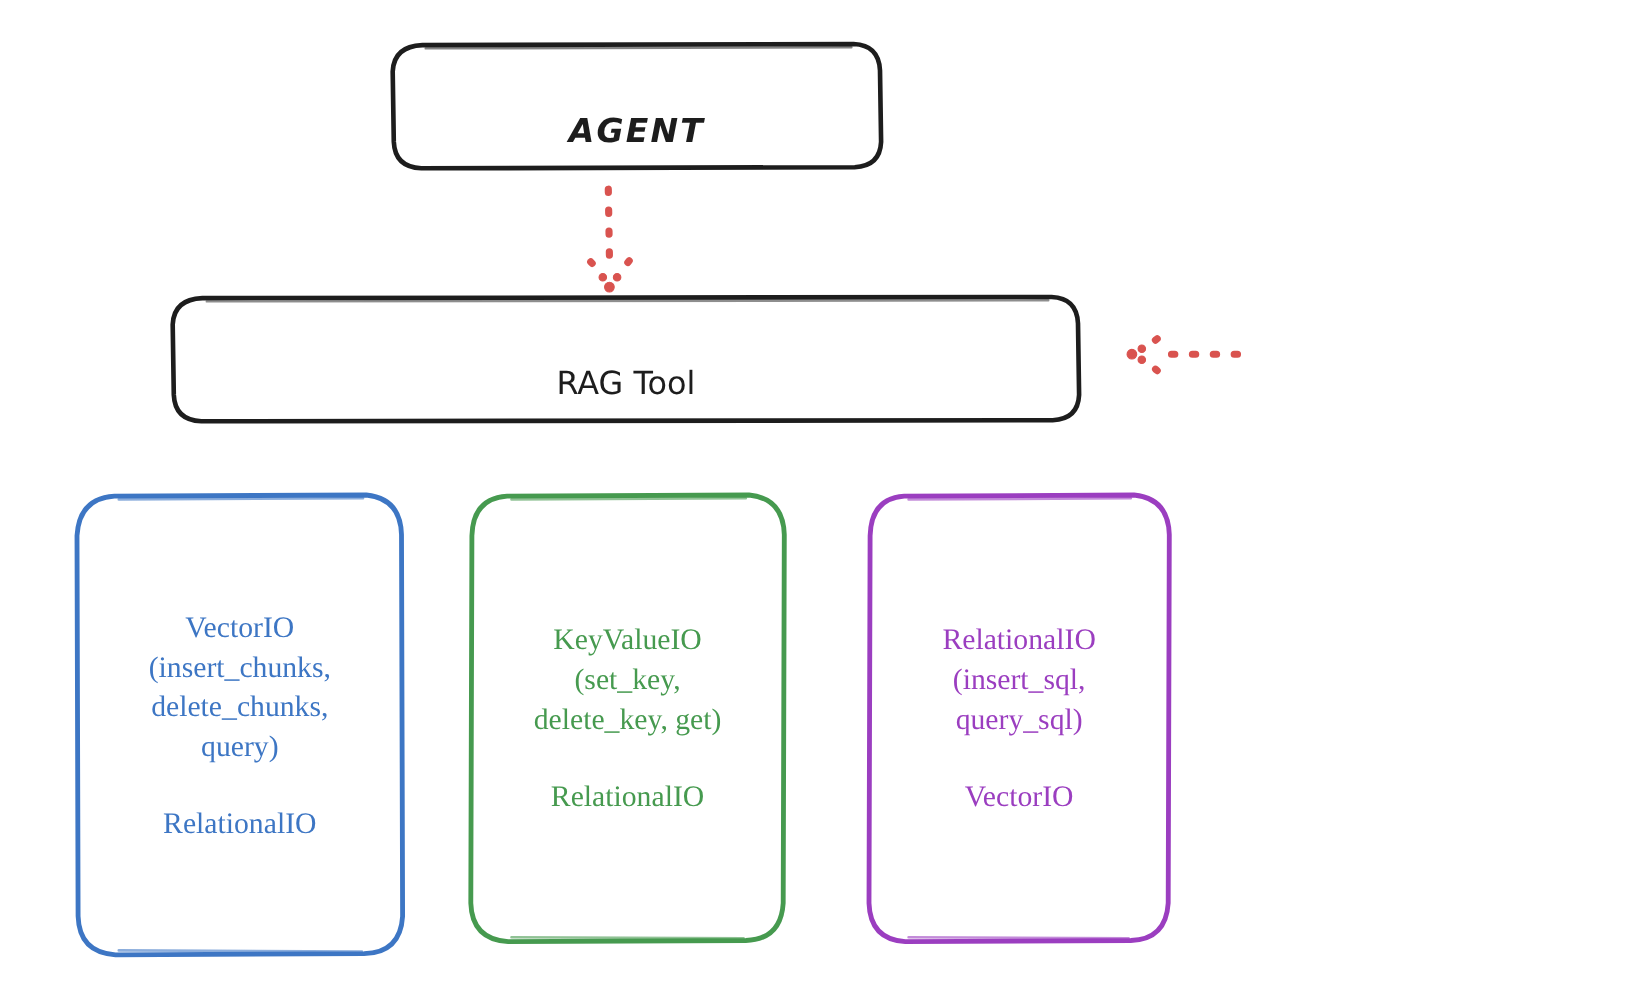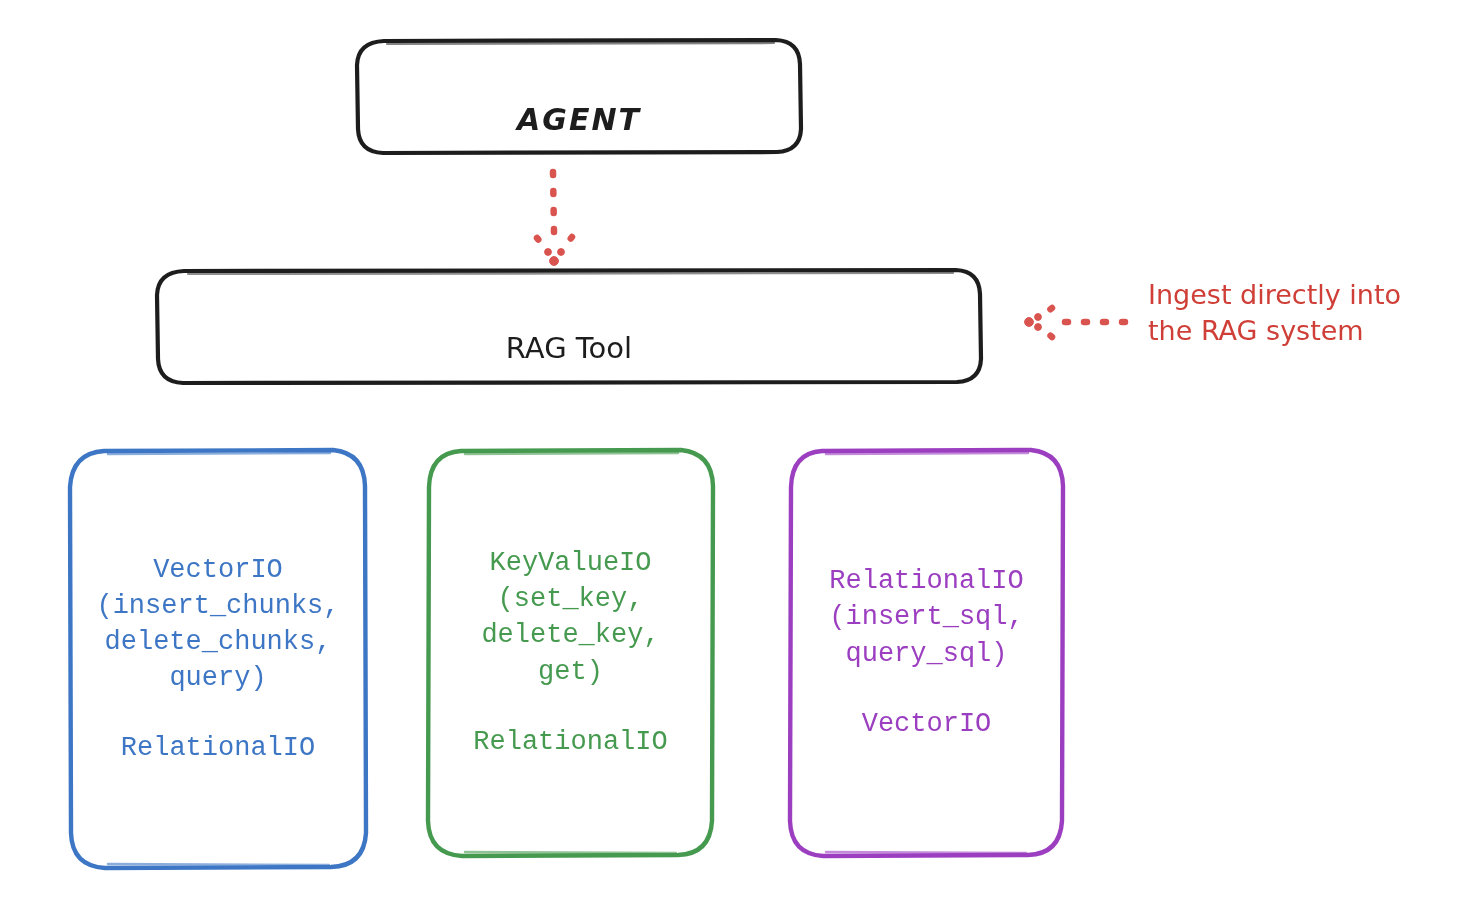--- a/index.html
+++ b/index.html
@@ -67,21 +67,21 @@
   #rag-tool-node .node-label {
     font-family: "DejaVu Sans", sans-serif;
     font-size: 29px;
     color: #1d1d1d;
     text-align: center;
   }
 
   
   .provider-card .card-title,
   .provider-card .card-sub {
-    font-family: Liberation Mono, monospace;
+    font-family: Liberation Serif, serif;
     font-size: 27px;
     line-height: 1.34;
     white-space: pre-line;
   }
   .provider-card .card-sub {
     margin-top: 34px;
   }
   .provider-card {
     padding: 0 14px;
   }
@@ -206,16 +206,14 @@
     <span class="card-sub">RelationalIO</span>
   </div>
 
   <div class="node provider-card" id="relational-io-card">
     <span class="card-title">RelationalIO
 (insert_sql,
 query_sql)</span>
     <span class="card-sub">VectorIO</span>
   </div>
 
-  <div id="ingest-annotation">Ingest directly into
-the RAG system</div>
 
 </div>
 
 </body></html>

